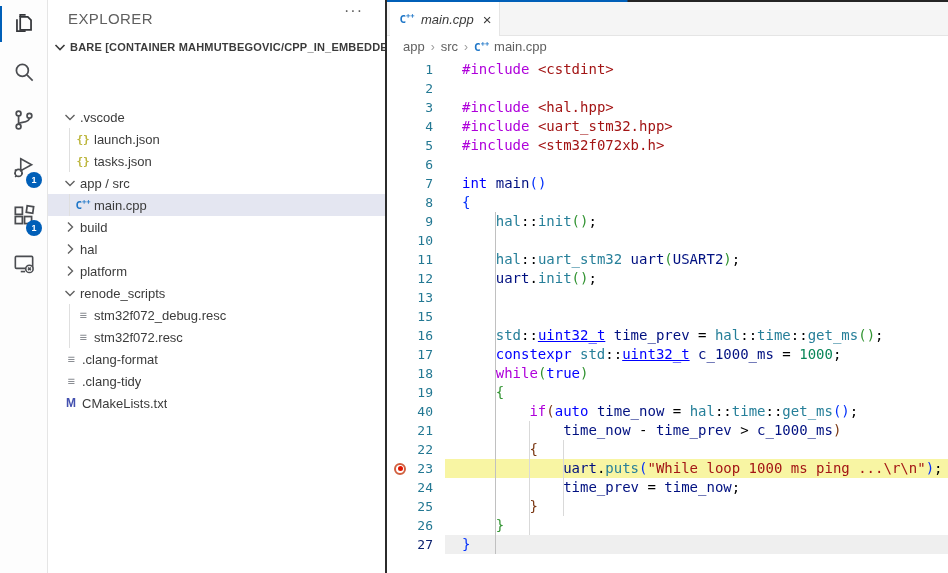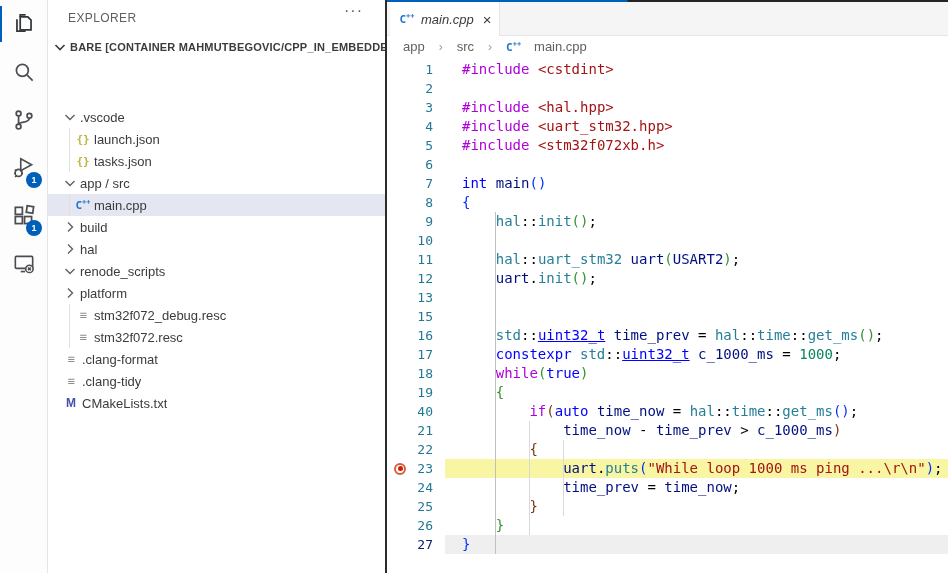--- a/index.html
+++ b/index.html
@@ -10,21 +10,21 @@
   .activitybar{position:absolute;left:0;top:0;width:47px;height:573px;background:#fdfdfd;border-right:1px solid #e5e5e5;}
   .ab-item{position:relative;width:47px;height:48px;display:flex;align-items:center;justify-content:center;}
   .ab-item svg{display:block;}
   .ab-item.active::before{content:"";position:absolute;left:0;top:6px;width:2px;height:36px;background:#005FB8;}
   .ab-badge{position:absolute;right:5px;bottom:4px;width:16px;height:16px;border-radius:50%;background:#005FB8;
             color:#fff;font-size:9px;line-height:16px;text-align:center;font-weight:bold;}
 
   
   .sidebar{position:absolute;left:48px;top:0;width:337px;height:573px;background:#ffffff;overflow:hidden;}
   .sb-header{position:relative;height:36px;display:flex;align-items:center;}
-  .sb-title{padding-left:20px;font-size:12px;letter-spacing:.4px;color:#5f5f5f;}
+  .sb-title{padding-left:20px;font-size:15px;letter-spacing:.4px;color:#5f5f5f;}
   .sb-more{position:absolute;right:22px;top:2px;font-size:16px;letter-spacing:1px;color:#616161;cursor:pointer;}
   .tree{position:relative;}
   .tree-row{position:relative;height:22px;display:flex;align-items:center;font-size:13px;white-space:nowrap;cursor:pointer;}
   .tree-row.selected{background:#e4e6f1;}
   .tree-row .chev{flex:0 0 16px;height:16px;}
   .tree-row .label{margin-left:2px;overflow:hidden;}
   .tree-root{font-weight:bold;font-size:11px;}
   .tree-root .label{letter-spacing:.2px;}
   .tree-row.lvl2::before{content:"";position:absolute;left:21px;top:0;bottom:0;width:1px;background:#dfdfdf;}
   .fi{flex:0 0 18px;width:18px;text-align:center;font-family:"DejaVu Sans Mono",monospace;}
@@ -40,21 +40,21 @@
   
   .editor{position:absolute;left:387px;top:0;width:561px;height:573px;background:#ffffff;}
   .editor-topline{position:absolute;left:0;top:0;right:0;height:2px;
                   background:linear-gradient(to right,#005FB8 0,#005FB8 240px,#242424 241px);}
   .tabstrip{position:absolute;left:0;top:2px;right:0;height:33px;background:#f5f5f5;border-bottom:1px solid #e5e5e5;}
   .tab{position:absolute;left:3px;top:2px;width:110px;height:34px;background:#ffffff;border-right:1px solid #e5e5e5;
        display:flex;align-items:center;padding:0 8px;box-sizing:border-box;gap:5px;cursor:pointer;}
   .tab .tab-label{font-size:13px;font-style:italic;color:#3b3b3b;}
   .tab .tab-close{margin-left:4px;font-size:15px;color:#3b3b3b;line-height:1;cursor:pointer;}
   .breadcrumb{position:absolute;left:0;top:36px;right:0;height:21px;display:flex;align-items:center;
-              padding-left:16px;font-size:13px;color:#616161;gap:14px;}
+              padding-left:16px;font-size:13px;color:#616161;gap:6px;}
   .breadcrumb .sep{color:#9d9d9d;font-size:12px;}
   .breadcrumb .bc-item{cursor:pointer;}
   .breadcrumb .fi{flex:0 0 14px;width:14px;}
 
   
   .code-lines{position:absolute;left:0;top:60px;right:0;}
   .code-line{position:relative;height:19px;display:flex;font-family:"DejaVu Sans Mono",monospace;font-size:14px;line-height:19px;}
   .code-line::before{content:"";position:absolute;left:58px;right:0;top:0;bottom:0;background:transparent;}
   .code-line.debug-line::before{background:#f8f5a3;}
   .code-line.active-line::before{background:#efefef;}
@@ -175,29 +175,29 @@
           <span class="label">build</span>
         </div>
         <div class="tree-row lvl1" style="padding-left: 14px;">
           <svg class="chev" viewBox="0 0 16 16">
             <path d="M6 3.5 L10.5 8 L6 12.5" fill="none" stroke="#616161" stroke-width="1.4"></path>
           </svg>
           <span class="label">hal</span>
         </div>
         <div class="tree-row lvl1" style="padding-left: 14px;">
           <svg class="chev" viewBox="0 0 16 16">
+            <path d="M6 3.5 L10.5 8 L6 12.5" fill="none" stroke="#616161" stroke-width="1.4"></path>
+          </svg>
+          <span class="label">platform</span>
+        </div>
+        <div class="tree-row lvl1" style="padding-left: 14px;">
+          <svg class="chev" viewBox="0 0 16 16">
             <path d="M3.5 6 L8 10.5 L12.5 6" fill="none" stroke="#616161" stroke-width="1.4"></path>
           </svg>
           <span class="label">renode_scripts</span>
-        </div>
-        <div class="tree-row lvl1" style="padding-left: 14px;">
-          <svg class="chev" viewBox="0 0 16 16">
-            <path d="M6 3.5 L10.5 8 L6 12.5" fill="none" stroke="#616161" stroke-width="1.4"></path>
-          </svg>
-          <span class="label">platform</span>
         </div>
         <div class="tree-row lvl2" style="padding-left: 26px;">
           <span class="fi fi-txt">≡</span>
           <span class="label">stm32f072_debug.resc</span>
         </div>
         <div class="tree-row lvl2" style="padding-left: 26px;">
           <span class="fi fi-txt">≡</span>
           <span class="label">stm32f072.resc</span>
         </div>
         <div class="tree-row lvl1" style="padding-left: 14px;">

